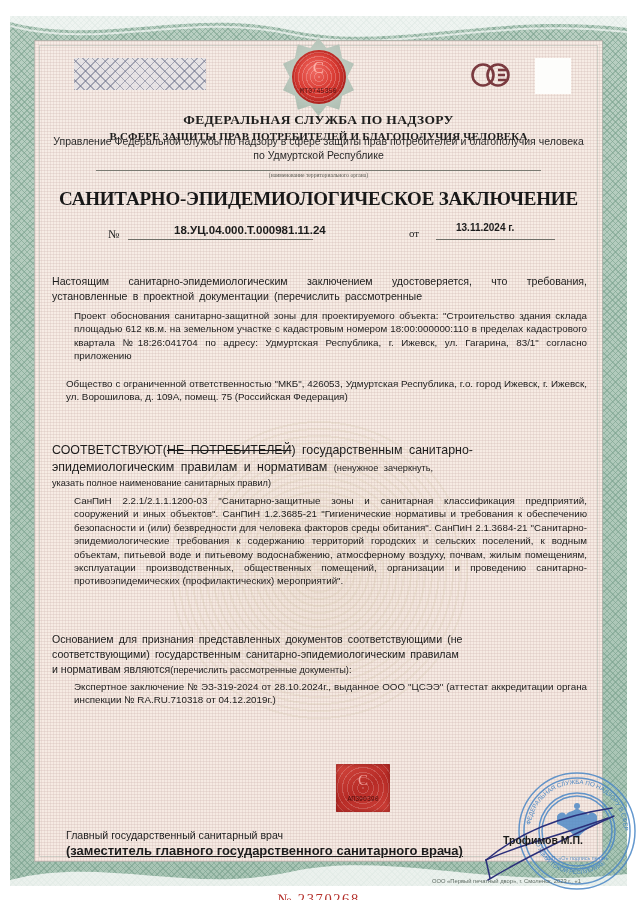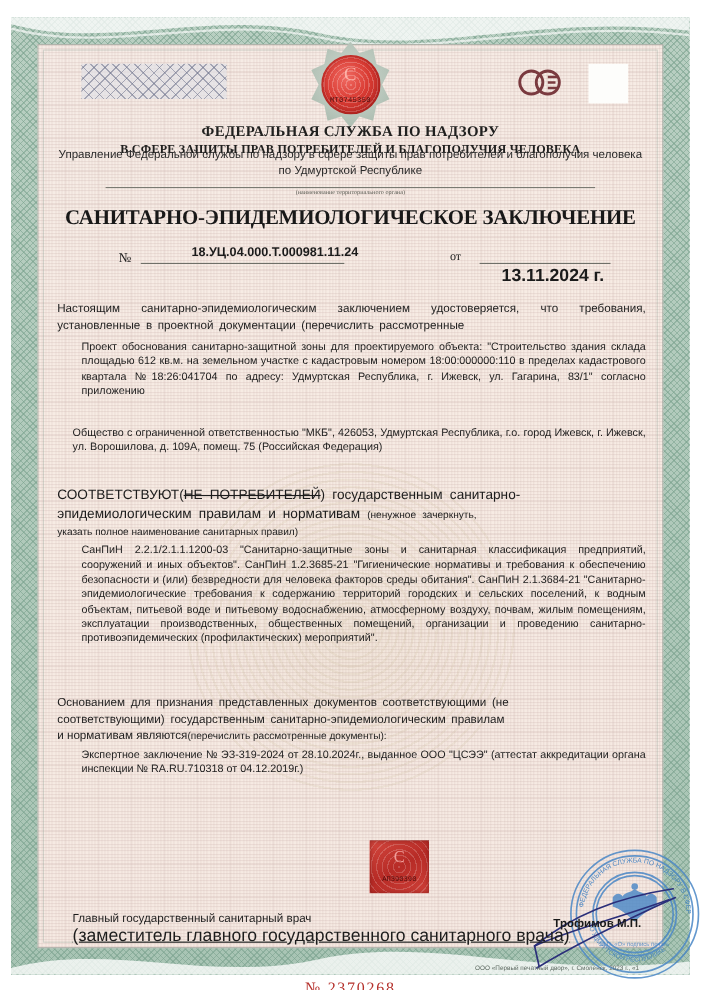--- a/index.html
+++ b/index.html
@@ -218,21 +218,21 @@
     position: absolute; left: 64px; right: 260px; top: 17px;
     border-bottom: 1px solid #6f6f68;
   }
   .ot-label {
     position: absolute; left: 345px; top: 5px;
     font-family: "Liberation Serif", serif;
     font-size: 11px; color: #1b1b1b;
   }
   .date-value {
     position: absolute; left: 392px; top: 0px;
-    font-size: 16px; font-weight: bold; color: #1b1b1b; margin-top: 20px;
+    font-size: 10px; font-weight: bold; color: #1b1b1b;
   }
   .num-line2 {
     position: absolute; left: 372px; right: 18px; top: 17px;
     border-bottom: 1px solid #6f6f68;
   }
 
   
   .body-block {
     position: absolute;
     left: 8px; right: 6px;
@@ -391,21 +391,21 @@
       <div class="num-value">18.УЦ.04.000.Т.000981.11.24</div>
       <div class="num-line1"></div>
       <div class="ot-label">от</div>
       <div class="date-value">13.11.2024 г.</div>
       <div class="num-line2"></div>
     </div>
 
     <div class="body-block" style="top:228px;">
       <div class="p-just spaced">Настоящим санитарно-эпидемиологическим заключением удостоверяется, что требования, установленные в проектной документации (перечислить рассмотренные</div>
       <div class="filled" style="margin-top:5px;">Проект обоснования санитарно-защитной зоны для проектируемого объекта: "Строительство здания склада площадью 612 кв.м. на земельном участке с кадастровым номером 18:00:000000:110 в пределах кадастрового квартала №18:26:041704 по адресу: Удмуртская Республика, г. Ижевск, ул. Гагарина, 83/1" согласно приложению</div>
-      <div class="filled-noindent" style="margin-top:24px;">Общество с ограниченной ответственностью "МКБ", 426053, Удмуртская Республика, г.о. город Ижевск, г. Ижевск, ул. Ворошилова, д. 109А, помещ. 75 (Российская Федерация)</div>
+      <div class="filled-noindent" style="margin-top:14px;">Общество с ограниченной ответственностью "МКБ", 426053, Удмуртская Республика, г.о. город Ижевск, г. Ижевск, ул. Ворошилова, д. 109А, помещ. 75 (Российская Федерация)</div>
     </div>
 
     <div class="body-block" style="top:396px;">
       <div class="big-caps">
         <span>СООТВЕТСТВУЮТ</span><span>(</span><span class="strike">НЕ ПОТРЕБИТЕЛЕЙ</span><span>)</span>
         <span>государственным санитарно-эпидемиологическим правилам и нормативам</span>
         <span class="hint">(ненужное зачеркнуть,</span>
       </div>
       <div class="hint" style="margin-top:1px;">указать полное наименование санитарных правил)</div>
       <div class="filled" style="margin-top:4px;">СанПиН 2.2.1/2.1.1.1200-03 "Санитарно-защитные зоны и санитарная классификация предприятий, сооружений и иных объектов". СанПиН 1.2.3685-21 "Гигиенические нормативы и требования к обеспечению безопасности и (или) безвредности для человека факторов среды обитания". СанПиН 2.1.3684-21 "Санитарно-эпидемиологические требования к содержанию территорий городских и сельских поселений, к водным объектам, питьевой воде и питьевому водоснабжению, атмосферному воздуху, почвам, жилым помещениям, эксплуатации производственных, общественных помещений, организации и проведению санитарно-противоэпидемических (профилактических) мероприятий".</div>
@@ -451,21 +451,21 @@
       <g fill="none" stroke="#2b2f7a" stroke-width="1.5" stroke-linecap="round">
         <path d="M6,58 C40,30 80,14 132,6"></path>
         <path d="M6,58 C36,44 78,34 128,16"></path>
         <path d="M8,78 C44,56 90,34 134,14"></path>
         <path d="M6,58 L10,76"></path>
       </g>
     </svg>
 
     <div class="body-block" style="top:782px;">
       <div style="font-size:10.6px; line-height:15px; padding-left:14px;">Главный государственный санитарный врач</div>
-      <div style="font-size:16px; line-height:15px; padding-left:14px; text-decoration:underline;">(заместитель главного государственного санитарного врача)</div>
+      <div style="font-size:13px; line-height:15px; padding-left:14px; text-decoration:underline;font-weight:bold;">(заместитель главного государственного санитарного врача)</div>
     </div>
 
     <div class="signer-name">Трофимов М.П.</div>
 
     <div class="form-number">№ 2370268</div>
 
     <div class="footer-note">ООО «Первый печатный двор», г. Смоленск, 2023 г., «1</div>
 
   </div>
 </div>

